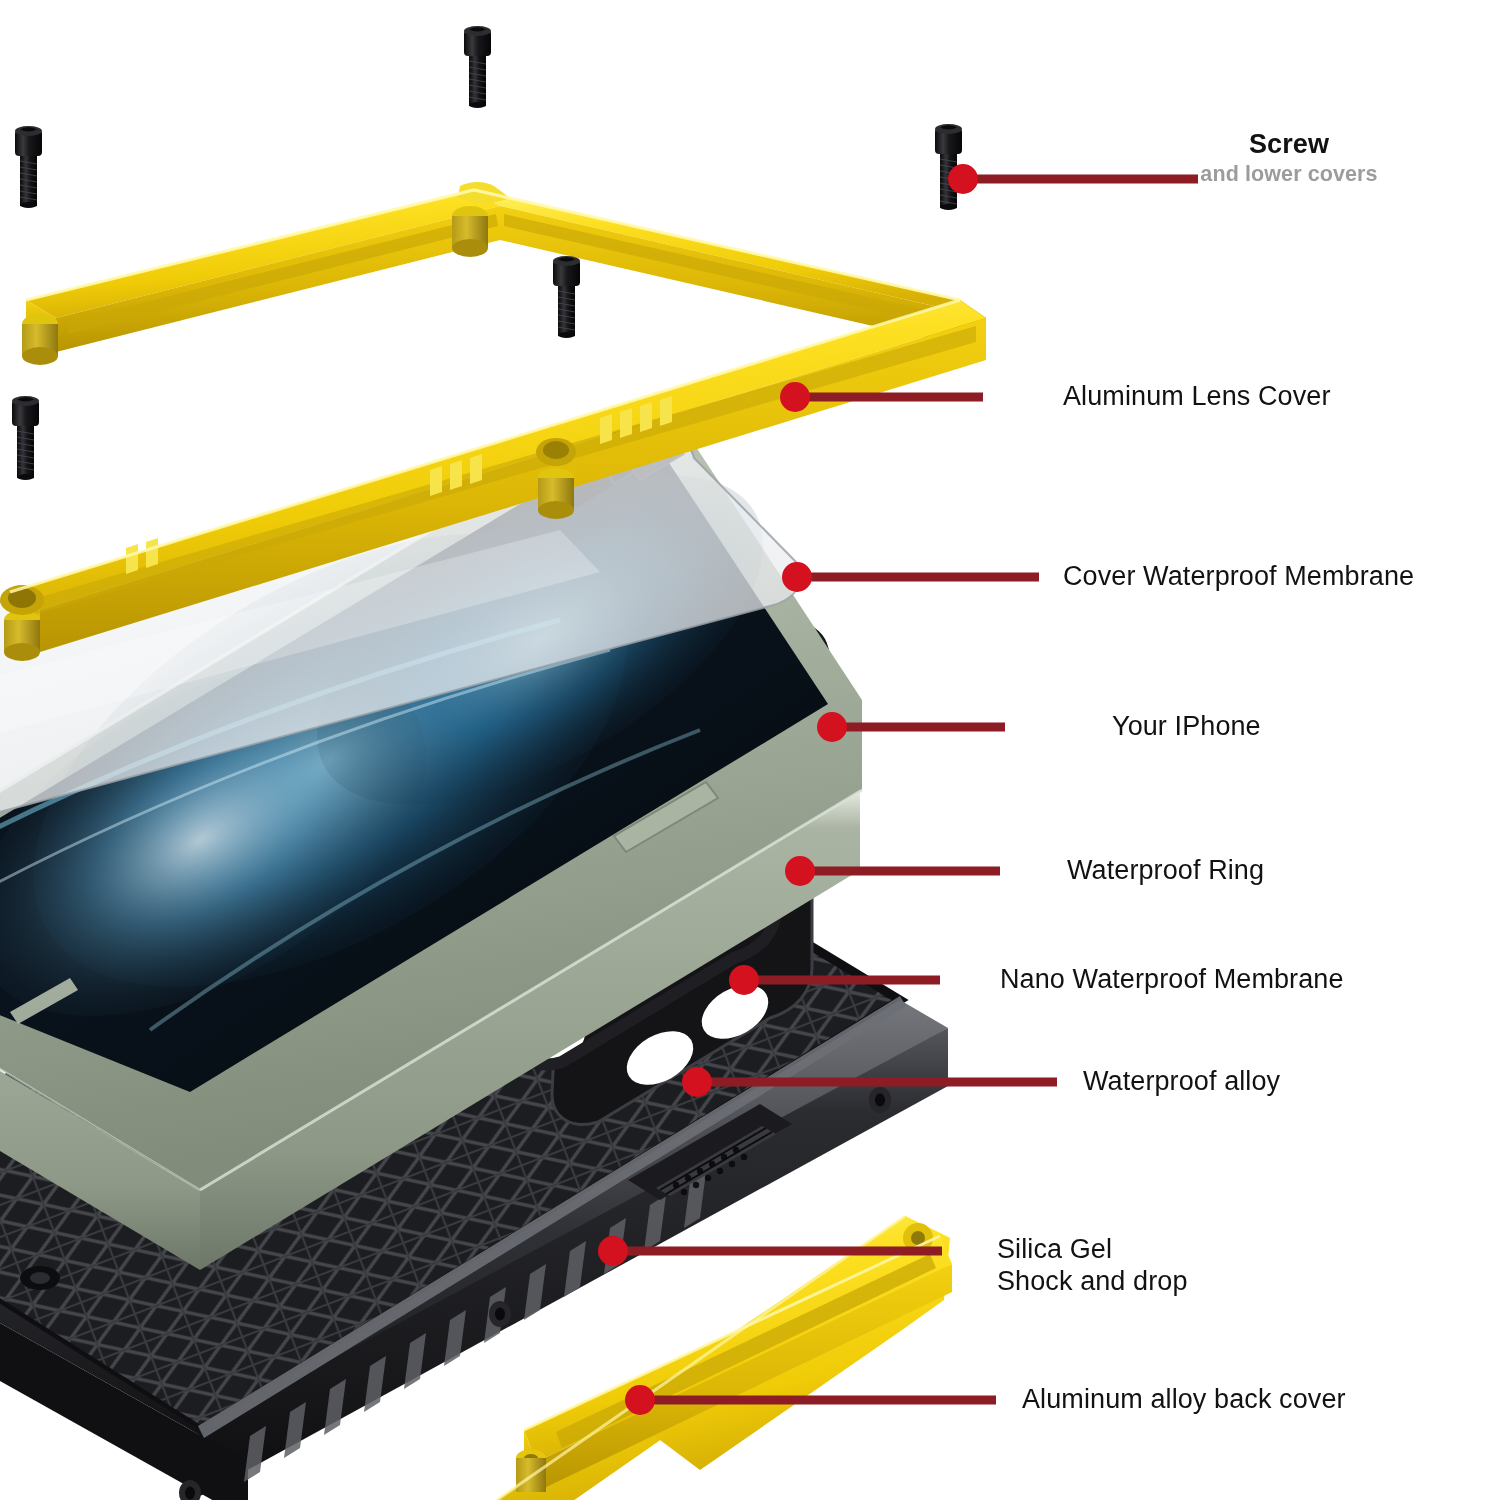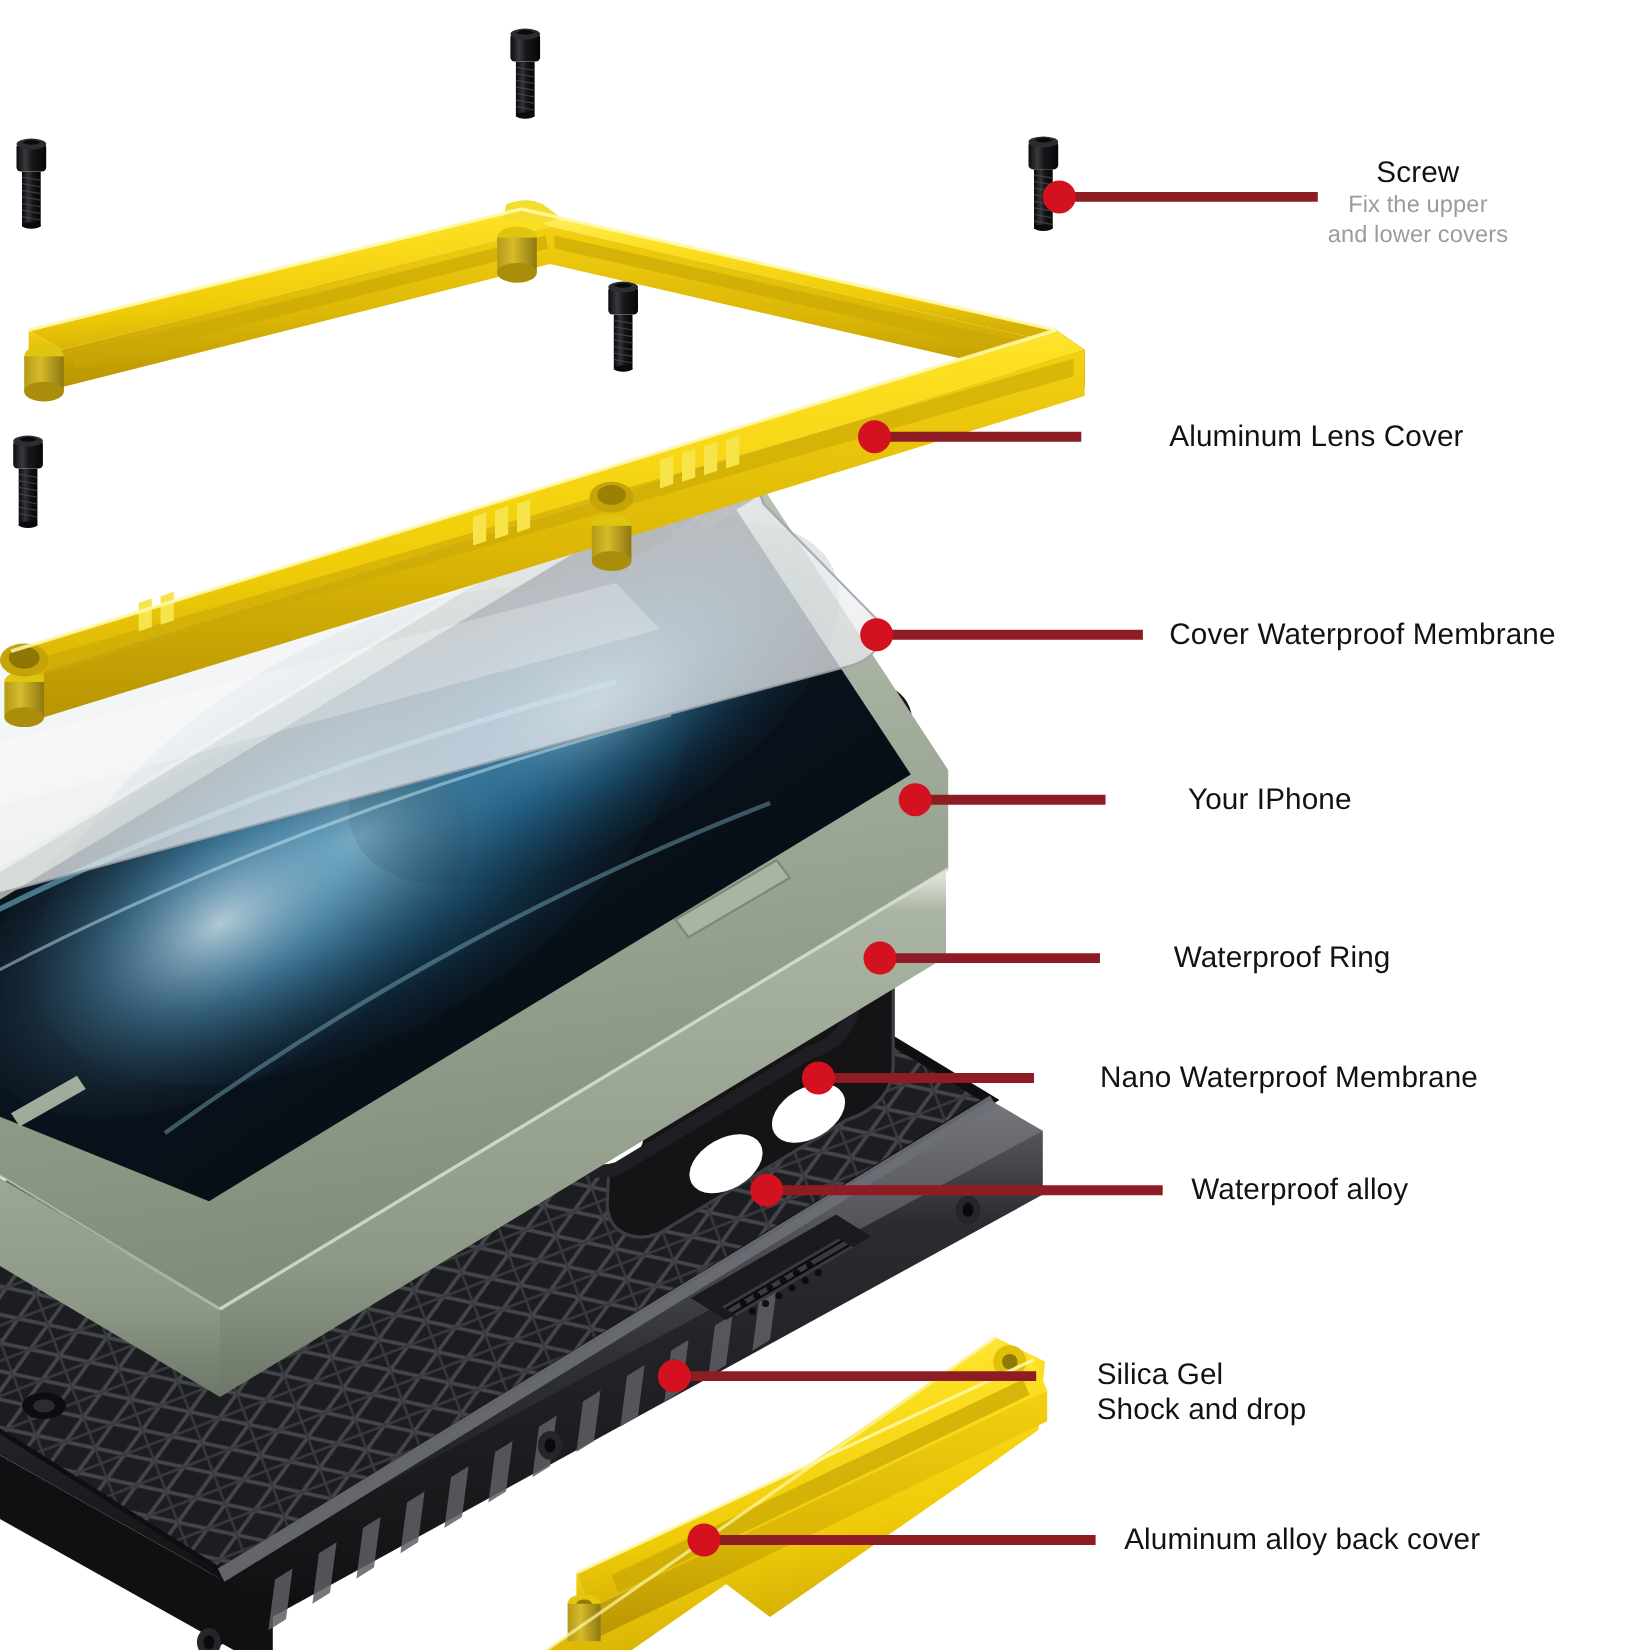--- a/index.html
+++ b/index.html
@@ -473,35 +473,34 @@
           <circle cx="697" cy="1082" r="15" fill="#d4111e"></circle>
           <line x1="613" y1="1251" x2="942" y2="1251" stroke="#8d1c24" stroke-width="9"></line>
           <circle cx="613" cy="1251" r="15" fill="#d4111e"></circle>
           <line x1="640" y1="1400" x2="996" y2="1400" stroke="#8d1c24" stroke-width="9"></line>
           <circle cx="640" cy="1400" r="15" fill="#d4111e"></circle>
         </g>
 
     </g>
   </svg>
 
-  <div class="callout center" id="co-screw" style="top: 141px; left: 1089px; width: 400px;">
+  <div class="callout center" id="co-screw" style="top: 129px; left: 1089px; width: 400px; font-weight: bold;">
     <div class="title">Screw</div>
-    <div class="sub">Fix the upper</div>
     <div class="sub">and lower covers</div>
   </div>
 
   <div class="callout left" id="co-alucover" style="top: 381px; left: 1063px;">
     <div class="title">Aluminum Lens Cover</div>
   </div>
 
   <div class="callout left" id="co-nano" style="top: 561px; left: 1063px;">
     <div class="title">Cover Waterproof Membrane</div>
   </div>
 
-  <div class="callout left" id="co-iphone" style="top: 711px; left: 1080px;">
+  <div class="callout left" id="co-iphone" style="top: 711px; left: 1112px;">
     <div class="title">Your IPhone</div>
   </div>
 
   <div class="callout left" id="co-ring" style="top: 855px; left: 1067px; text-align: center;">
     <div class="title">Waterproof Ring</div>
   </div>
 
   <div class="callout left" id="co-lensmem" style="top: 964px; left: 1000px;">
     <div class="title">Nano Waterproof Membrane</div>
   </div>

